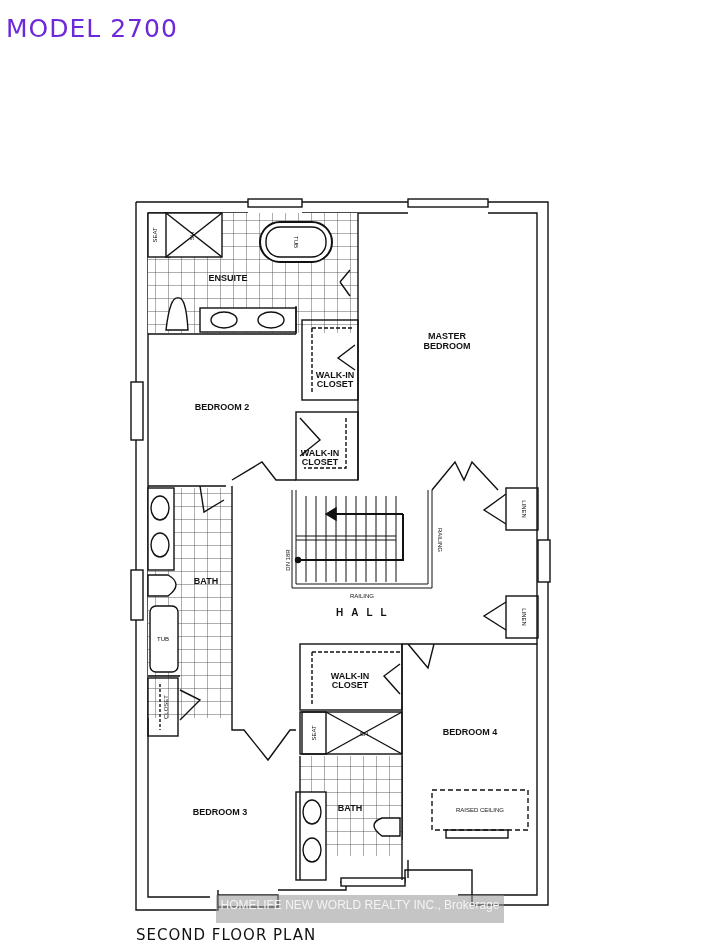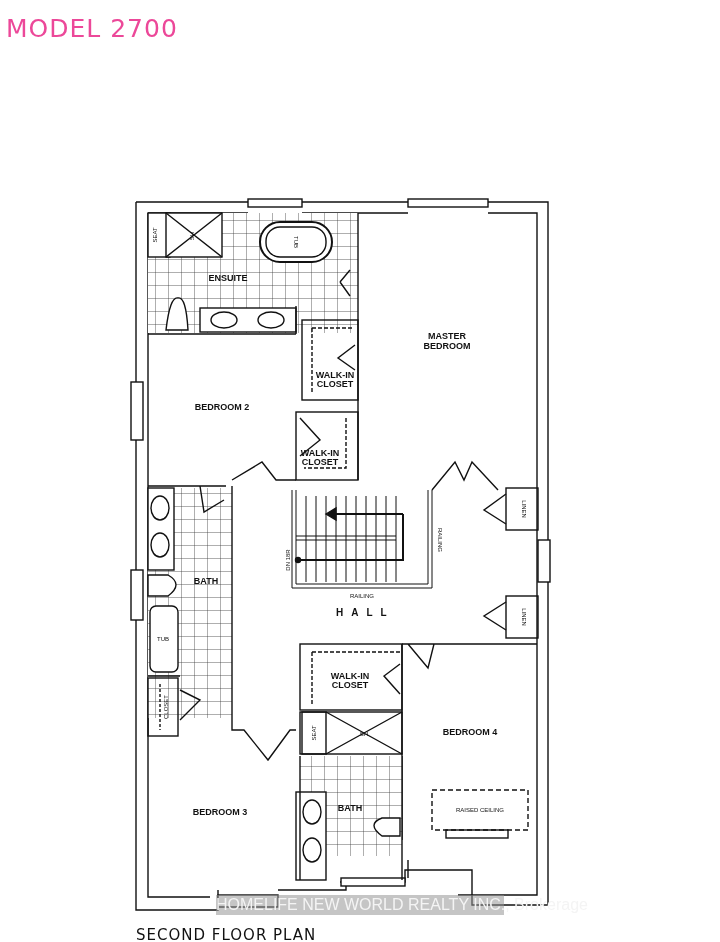--- a/index.html
+++ b/index.html
@@ -1,19 +1,19 @@
 <!DOCTYPE html>
 <html><head>
 <meta charset="utf-8">
 <style>
   html, body { margin:0; padding:0; background:#ffffff; }
   body { width:720px; height:942px; position:relative; overflow:hidden; font-family:"Liberation Sans", sans-serif; }
-  .title { position:absolute; left:6px; top:14px; font-size:25px; letter-spacing:1px; color:#ec4899; font-family:"DejaVu Sans", sans-serif; }
+  .title { position:absolute; left:6px; top:14px; font-size:25px; letter-spacing:1px; color:#6d28d9; font-family:"DejaVu Sans", sans-serif; }
   .subtitle { position:absolute; left:136px; top:926px; font-size:15px; letter-spacing:1px; color:#111; font-family:"DejaVu Sans", sans-serif; }
-  .watermark { position:absolute; left:216px; top:895px; width:288px; height:20px; background:rgba(150,150,150,0.55); color:#f4f4f4; font-size:16px; line-height:20px; text-align:center; font-family:"Liberation Sans", sans-serif; white-space:nowrap; }
+  .watermark { position:absolute; left:216px; top:895px; width:288px; height:28px; background:rgba(150,150,150,0.55); color:#f4f4f4; font-size:12px; line-height:20px; text-align:center; font-family:"Liberation Sans", sans-serif; white-space:nowrap; }
   svg { position:absolute; left:0; top:0; }
   .lbl { font-family:"Liberation Sans", sans-serif; font-weight:bold; font-size:9px; fill:#111; }
   .sm { font-family:"Liberation Sans", sans-serif; font-size:6px; fill:#111; }
   .hall { font-family:"Liberation Sans", sans-serif; font-weight:bold; font-size:10px; fill:#111; letter-spacing:8px; }
 </style>
 </head>
 <body>
 
 <div class="title">MODEL 2700</div>
 

